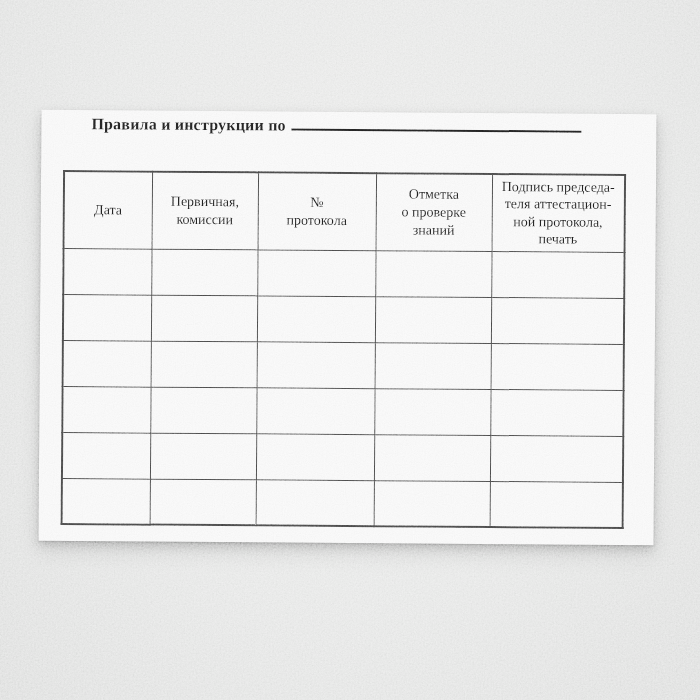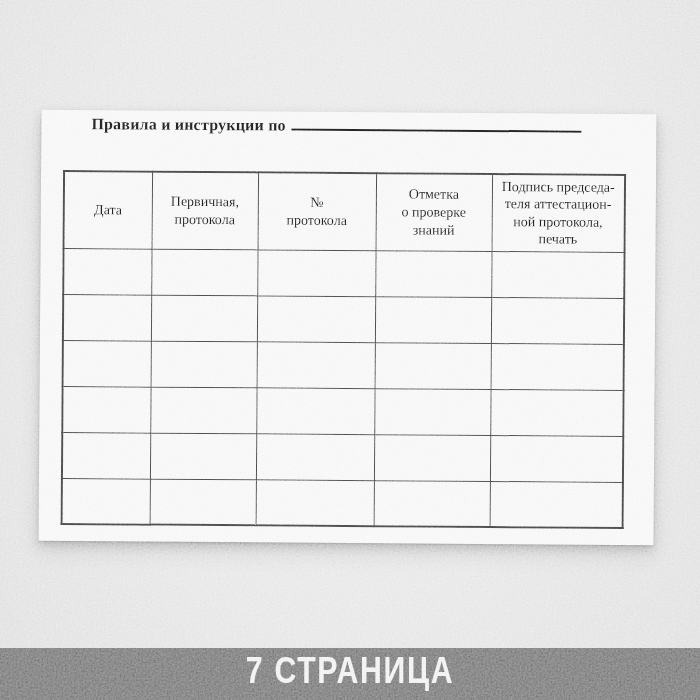--- a/index.html
+++ b/index.html
@@ -114,44 +114,41 @@
     pointer-events: none;
   }
   .texture-fiber { mix-blend-mode: overlay; opacity: 0.55; }
   .texture-grain { opacity: 0.07; }
 </style>
 </head>
 <body>
 
 <div class="scene">
 
-  <div class="footer-bar">
-    <div class="footer-label">7 СТРАНИЦА</div>
-  </div>
 
   <div class="paper">
 
     <div class="title">
       <span>Правила и инструкции по</span>
       <span class="blank-line"></span>
     </div>
 
     <table class="form-table">
       <colgroup>
         <col class="c1">
           <col class="c2">
           <col class="c3">
           <col class="c4">
           <col class="c5">
       </colgroup>
       <thead>
         <tr>
           <th>Дата</th>
           <th>Первичная,
-протокола</th>
+комиссии</th>
           <th>№
 протокола</th>
           <th>Отметка
 о проверке
 знаний</th>
           <th>Подпись председа-
 теля аттестацион-
 ной протокола,
 печать</th>
         </tr>

